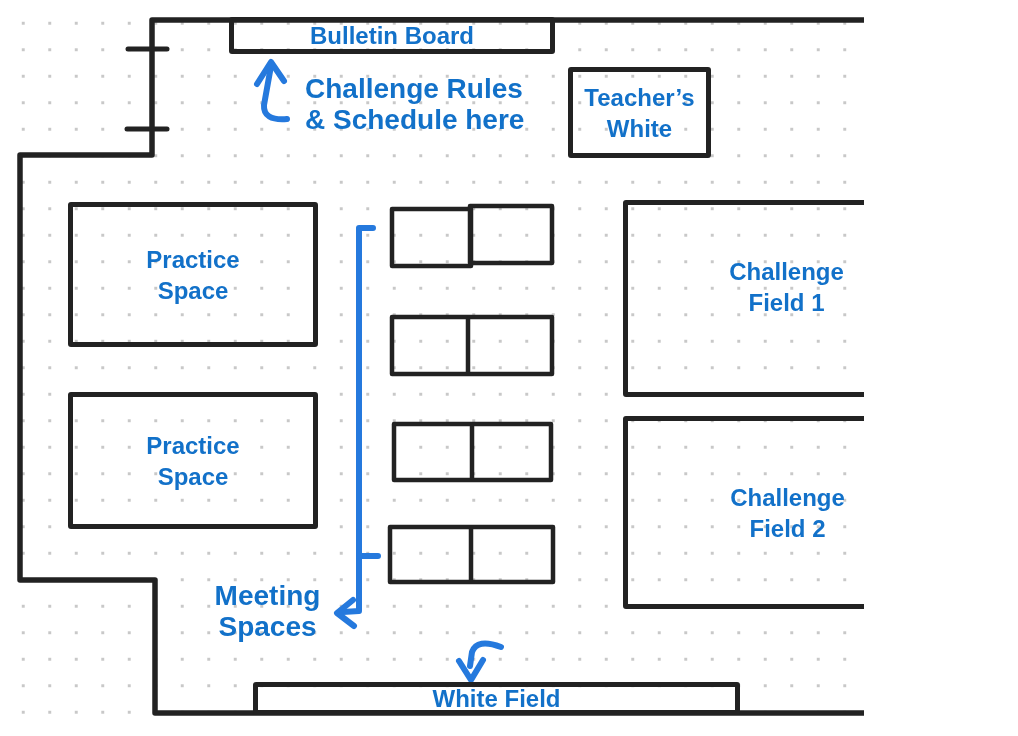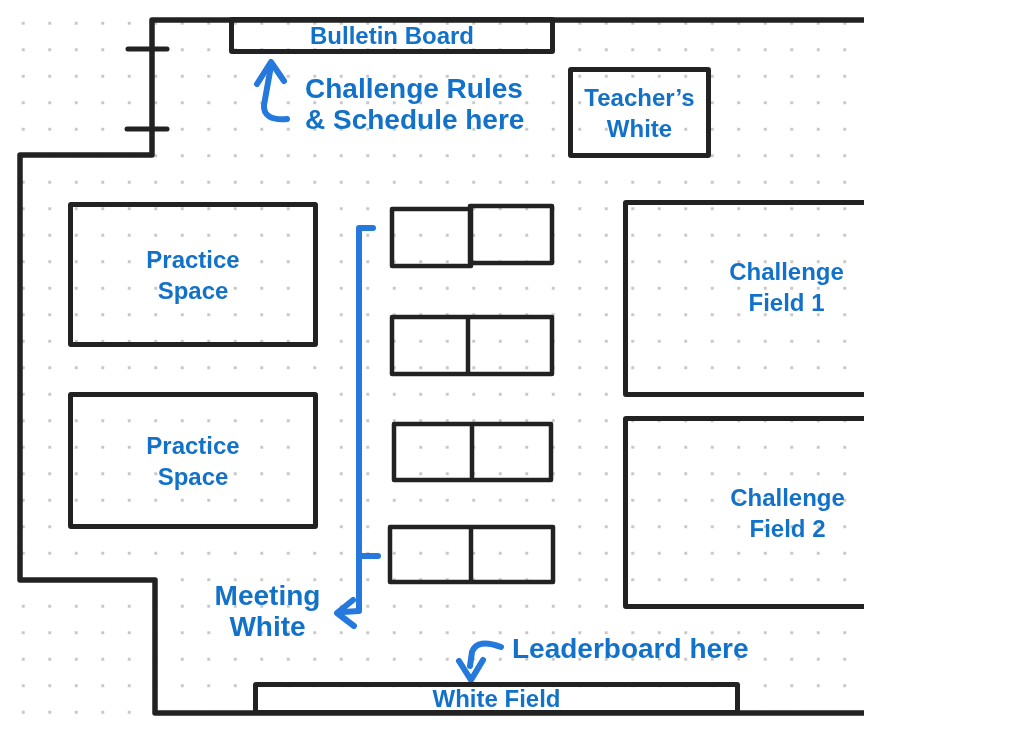--- a/index.html
+++ b/index.html
@@ -113,16 +113,15 @@
 Field 2</span>
   </div>
 
   <div class="box white-board">
     <span>White Field</span>
   </div>
 
   <div class="note note-rules">Challenge Rules
 &amp; Schedule here</div>
   <div class="note note-meeting">Meeting
-White</div>
-  <div class="note note-leaderboard">Leaderboard here</div>
+Spaces</div>
 
 </div>
 
 </body></html>

